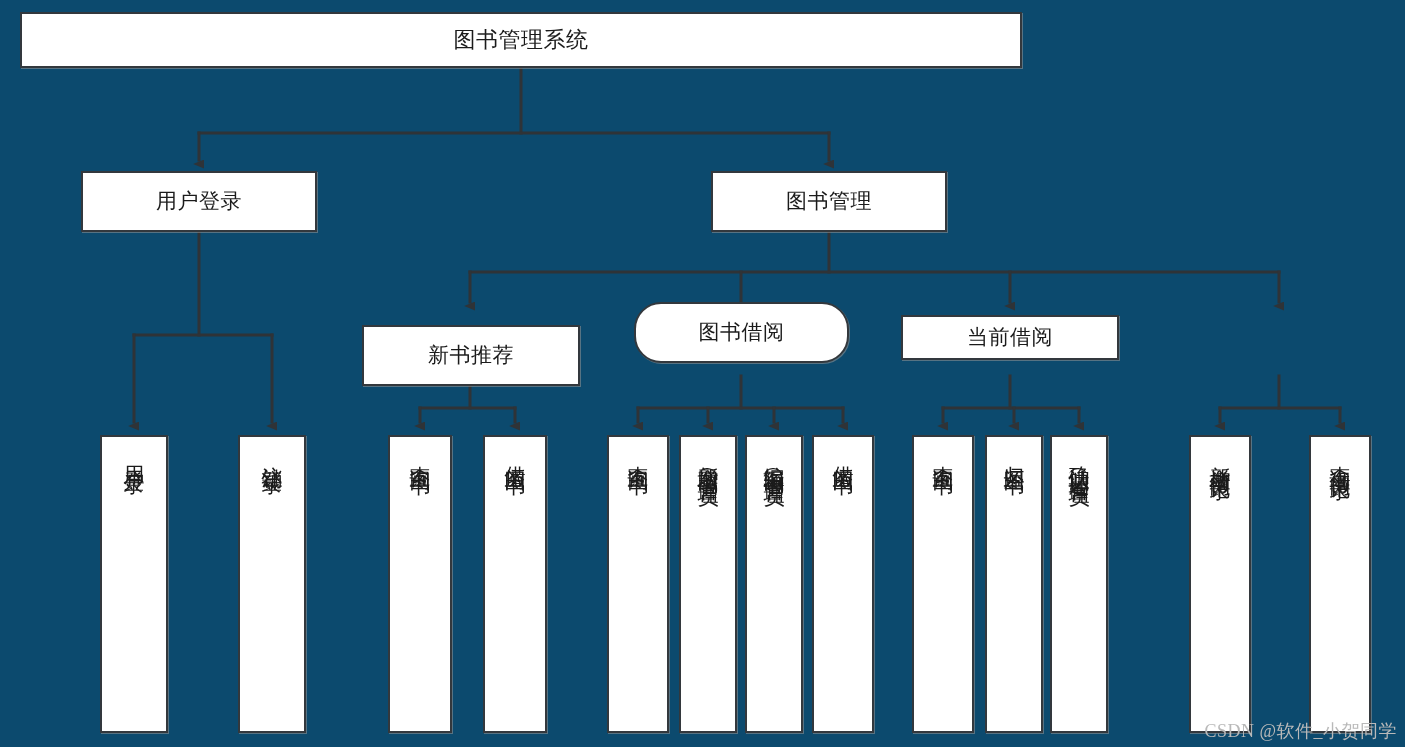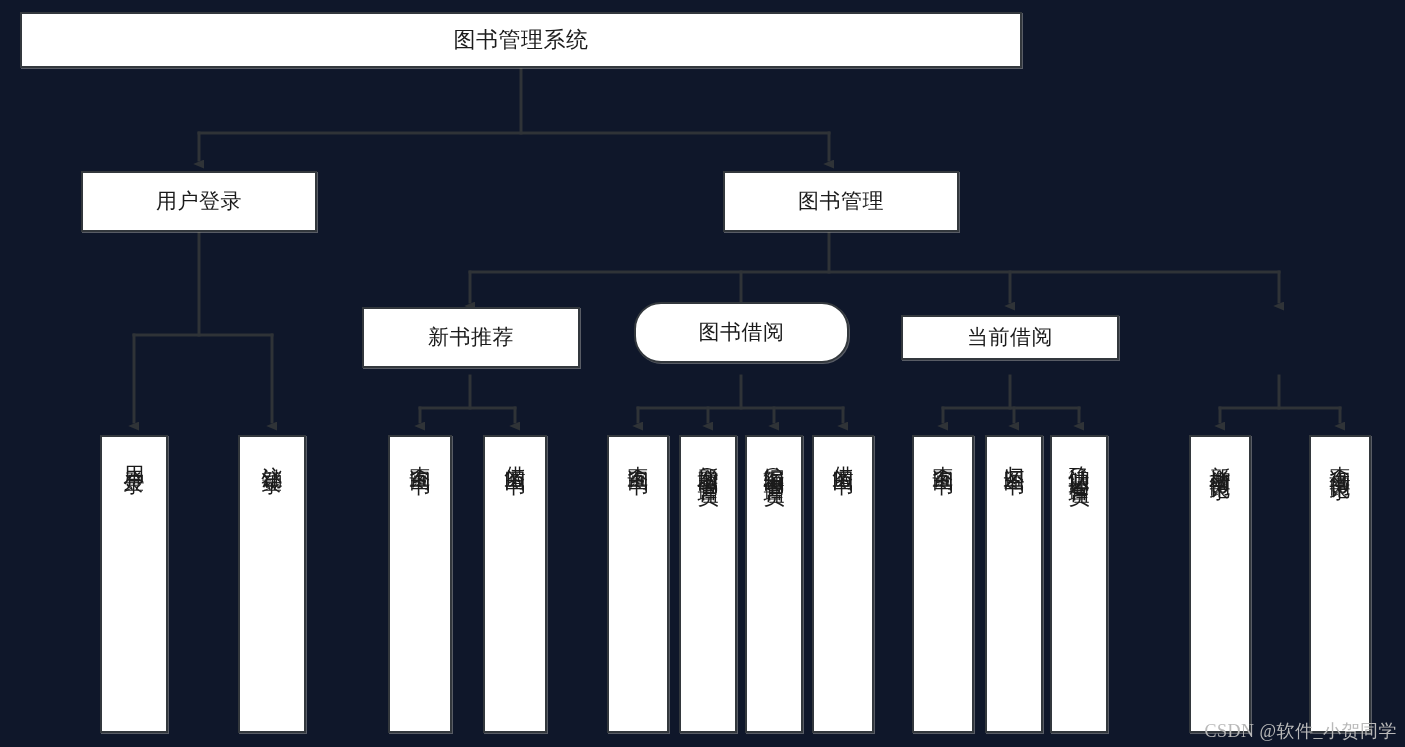--- a/index.html
+++ b/index.html
@@ -5,21 +5,21 @@
 <style>
   html, body {
     margin: 0;
     padding: 0;
     background: #ffffff;
   }
   #canvas {
     position: relative;
     width: 1405px;
     height: 747px;
-    background: #0f172a;
+    background: #0c4a6e;
     font-family: "DejaVu Sans", "Liberation Sans", sans-serif;
     overflow: hidden;
   }
   #edges {
     position: absolute;
     left: 0;
     top: 0;
     width: 1405px;
     height: 747px;
     pointer-events: none;
@@ -131,25 +131,25 @@
     </g>
   </svg>
 
   <div class="node horz root" style="left: 20px; top: 12px; width: 1002px; height: 56px;">
     <span class="label">图书管理系统</span>
   </div>
 
   <div class="node horz" style="left: 81px; top: 171px; width: 236px; height: 61px;">
     <span class="label">用户登录</span>
   </div>
-  <div class="node horz" style="left: 711px; top: 171px; width: 236px; height: 61px; margin-left: 12px;">
+  <div class="node horz" style="left: 711px; top: 171px; width: 236px; height: 61px;">
     <span class="label">图书管理</span>
   </div>
 
-  <div class="node horz" style="left: 362px; top: 307px; width: 218px; height: 61px;">
+  <div class="node horz" style="left: 362px; top: 325px; width: 218px; height: 61px;">
     <span class="label">新书推荐</span>
   </div>
   <div class="node horz" style="left: 634px; top: 302px; width: 215px; height: 61px; border-radius: 27px;">
     <span class="label">图书借阅</span>
   </div>
   <div class="node horz" style="left: 901px; top: 315px; width: 218px; height: 45px;">
     <span class="label">当前借阅</span>
   </div>
 
   <div class="node vert" style="left: 100px; top: 435px; width: 68px; height: 298px;">

